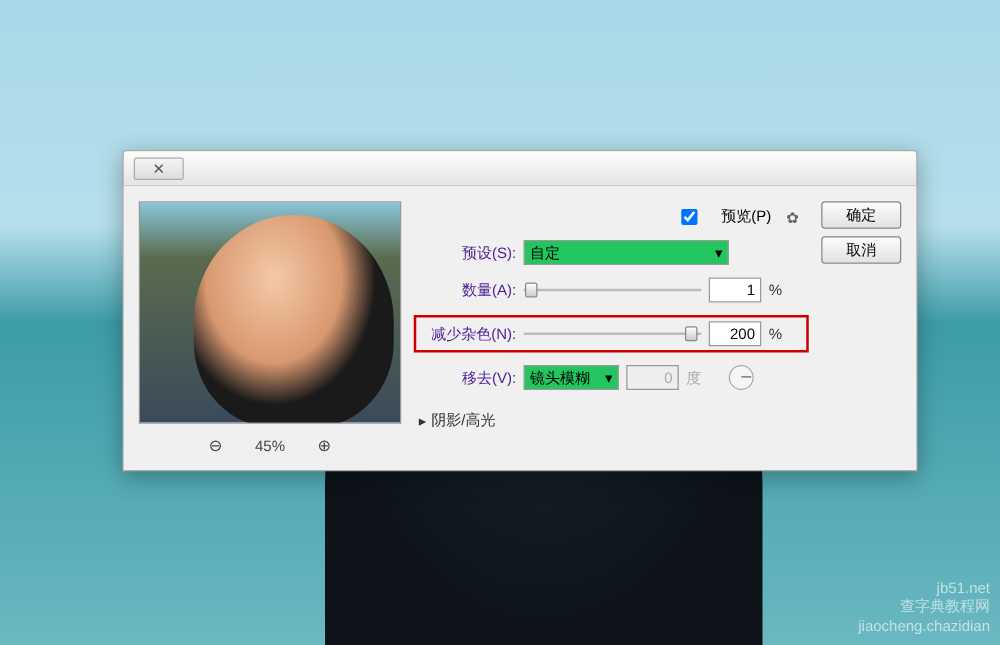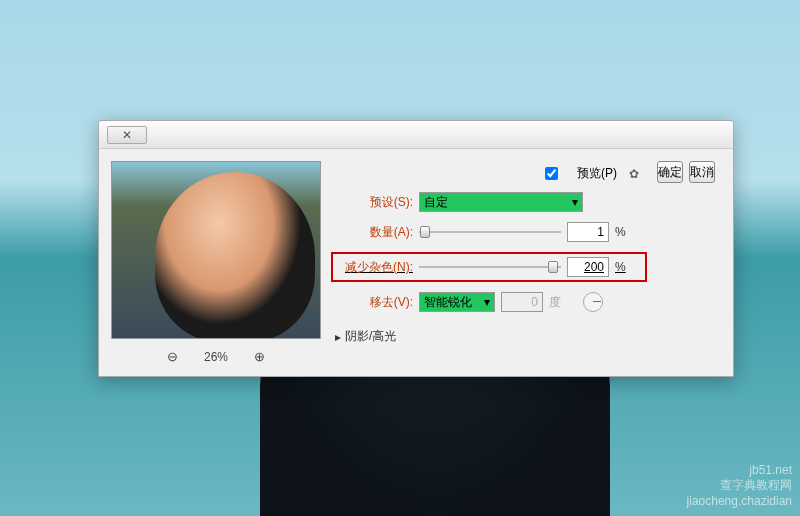--- a/index.html
+++ b/index.html
@@ -16,33 +16,33 @@
     .preview-col { width: 210px; }
     .preview-img { width: 210px; height: 178px; background: linear-gradient(180deg,#89c5d8 0%,#5a6b4f 25%,#3a4a5a 100%); border: 1px solid #999; position: relative; overflow: hidden; }
     .preview-face { position: absolute; top: 10px; right: 5px; width: 160px; height: 170px; background: radial-gradient(ellipse at 40% 30%, #f4c9a8 0%, #d89870 40%, #1a1a1a 60%); border-radius: 50% 50% 40% 40%; }
     .zoom-row { display: flex; align-items: center; justify-content: center; gap: 18px; margin-top: 10px; color: #444; }
     .zoom-pct { min-width: 40px; text-align: center; }
     .controls-col { flex: 1; display: flex; flex-direction: column; gap: 10px; padding-top: 4px; }
     .top-row { display: flex; align-items: center; justify-content: flex-end; gap: 12px; padding-right: 4px; }
     .check-row { display: flex; align-items: center; gap: 19px; }
     .gear { color: #666; }
     .param-row { display: flex; align-items: center; gap: 6px; }
-    .param-label { width: 78px; text-align: right; color: #c2410c; }
+    .param-label { width: 78px; text-align: right; color: #4c1d95; }
     .dropdown { flex: 1; max-width: 164px; height: 20px; background: #22c55e; border: 1px solid #999; padding: 0 4px; display: flex; align-items: center; justify-content: space-between; }
     .slider { flex: 1; max-width: 164px; height: 16px; position: relative; }
     .slider-track { position: absolute; top: 7px; left: 0; right: 0; height: 2px; background: #bbb; }
     .slider-thumb { position: absolute; top: 2px; width: 10px; height: 12px; background: linear-gradient(180deg,#fff,#ccc); border: 1px solid #888; border-radius: 2px; }
     .num-input { width: 42px; height: 20px; background: #fff; border: 1px solid #999; text-align: right; padding: 0 4px; display: flex; align-items: center; justify-content: flex-end; }
     .unit { width: 28px; color: #333; }
-    .highlight-row { border: 2px solid #c00; padding: 3px 2px; margin-left: -4px; margin-right: -4px; text-decoration: underline; }
+    .highlight-row { border: 2px solid #c00; padding: 3px 2px; margin-left: -4px; margin-right: -4px; }
     .remove-row .dropdown { max-width: 76px; }
     .deg-dial { width: 20px; height: 20px; border: 1px solid #aaa; border-radius: 50%; position: relative; background: #f5f5f5; }
     .deg-dial::after { content: ""; position: absolute; top: 8px; left: 9px; width: 8px; height: 1px; background: #666; }
     .disclosure { display: flex; align-items: center; gap: 4px; color: #333; margin-top: 6px; }
-    .btn-col { display: flex; flex-direction: row; gap: 6px; width: 64px; }
+    .btn-col { display: flex; flex-direction: column; gap: 6px; width: 64px; }
     .btn { height: 22px; background: linear-gradient(180deg,#fcfcfc,#e2e2e2); border: 1px solid #888; border-radius: 3px; display: flex; align-items: center; justify-content: center; }
     .zoom-icon { font-size: 13px; }
   </style>
 </head>
 <body>
 
 <div class="bg"></div>
 <div class="watermark-center">查字典教程网</div>
 <div class="watermark-br">
   <div>jb51.net</div>
@@ -57,21 +57,21 @@
     </div>
   </div>
   <div class="dialog-body">
 
     <div class="preview-col">
       <div class="preview-img">
         <div class="preview-face"></div>
       </div>
       <div class="zoom-row">
         <span class="zoom-icon">⊖</span>
-        <span class="zoom-pct">26%</span>
+        <span class="zoom-pct">45%</span>
         <span class="zoom-icon">⊕</span>
       </div>
     </div>
 
     <div class="controls-col">
       <div class="top-row">
         <label class="check-row">
           <input type="checkbox" checked="" style="">
           <span>预览(P)</span>
         </label>
@@ -103,21 +103,21 @@
           <div class="slider-track"></div>
           <div class="slider-thumb" style="left:calc(98% - 10px)"></div>
         </div>
         <div class="num-input">200</div>
         <span class="unit">%</span>
       </div>
 
       <div class="param-row remove-row">
         <span class="param-label">移去(V):</span>
         <div class="dropdown">
-          <span>智能锐化</span>
+          <span>镜头模糊</span>
           <span>▾</span>
         </div>
         <div class="num-input" style="background:#eee;color:#aaa">0</div>
         <span class="unit" style="color:#aaa">度</span>
         <div class="deg-dial"></div>
       </div>
 
       <div class="disclosure">
         <span>▸</span>
         <span>阴影/高光</span>

